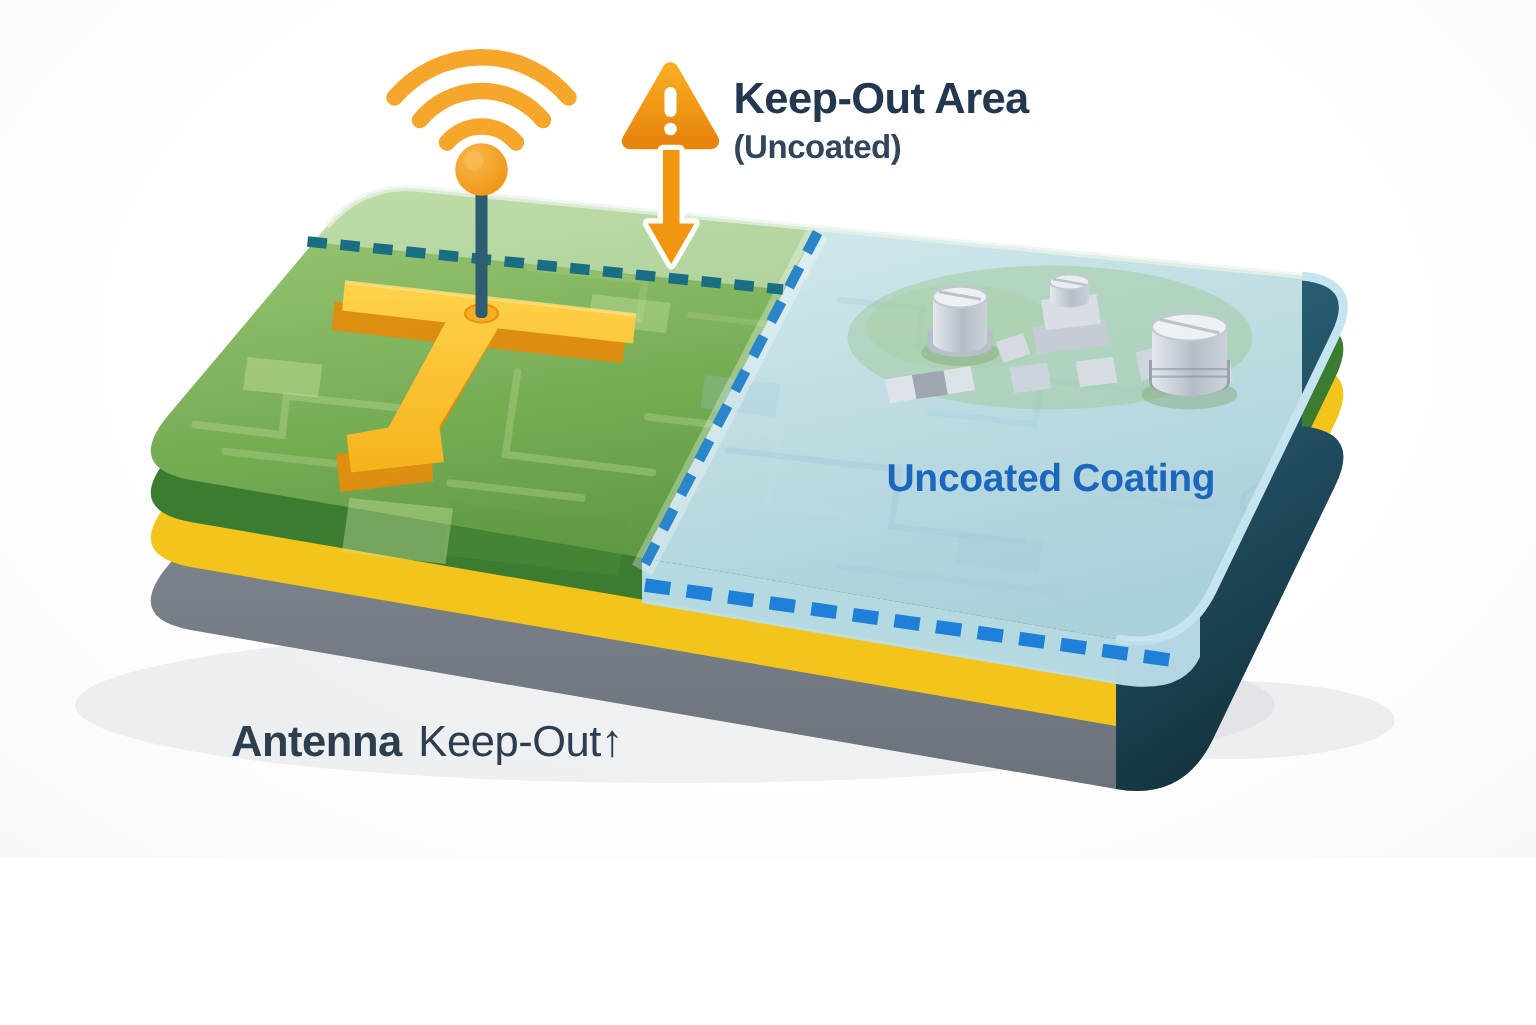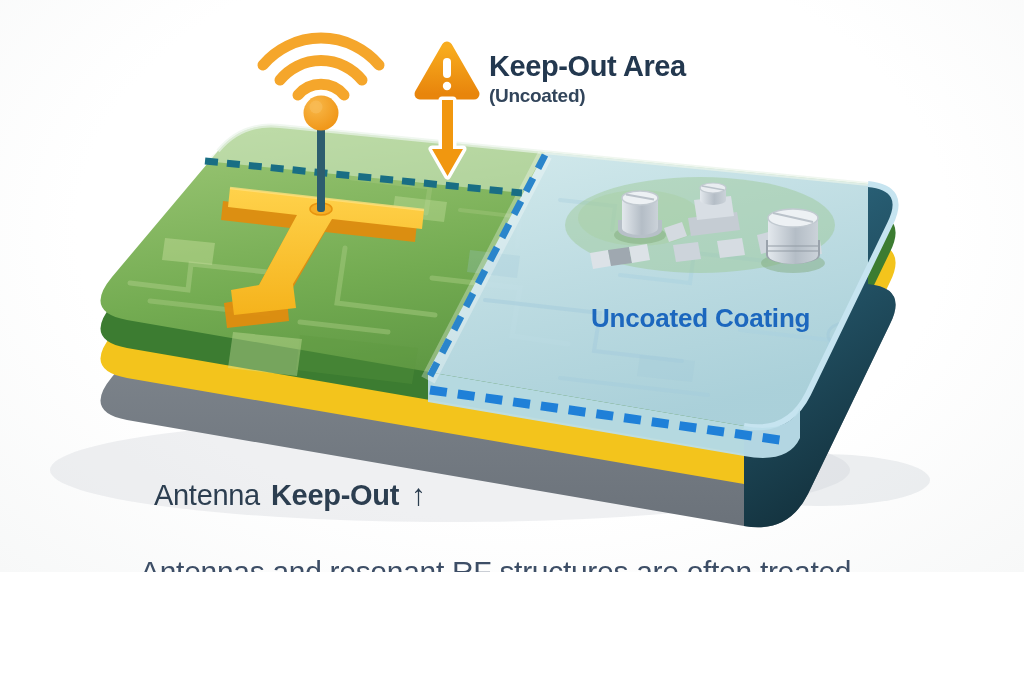--- a/index.html
+++ b/index.html
@@ -12,34 +12,34 @@
   }
   .stage svg{position:absolute;left:0;top:0;}
   .txt{position:absolute;white-space:nowrap;}
   .keepout-title{
     left:489px;top:50px;
     font-size:29px;font-weight:700;letter-spacing:-0.4px;
     color:#23384F;
   }
   .keepout-sub{
     left:489px;top:85px;
-    font-size:19px;font-weight:600;letter-spacing:-0.3px;
+    font-size:22px;font-weight:600;letter-spacing:-0.3px;
     color:#32455B;
   }
   .coating-label{
     left:591px;top:303px;
     font-size:26px;font-weight:700;letter-spacing:-0.2px;
     color:#1C67BE;
   }
   .antenna-label{
     left:154px;top:478px;
     font-size:29px;color:#2C3E50;letter-spacing:-0.3px;
   }
-  .antenna-label .w1{font-weight:400;margin-right:11px;}
-  .antenna-label .w2{font-weight:700;margin-right:12px;}
+  .antenna-label .w1{font-weight:700;margin-right:11px;}
+  .antenna-label .w2{font-weight:400;margin-right:0;}
   .antenna-label .arr{font-weight:700;font-size:30px;}
   .caption{
     left:140px;top:550px;
     font-size:30px;font-weight:400;color:#3D4E66;
     line-height:43px;letter-spacing:-0.3px;
   }
 </style>
 </head>
 <body>
 
@@ -215,15 +215,14 @@
 
   <div class="txt keepout-title">Keep-Out Area</div>
   <div class="txt keepout-sub">(Uncoated)</div>
   <div class="txt coating-label">Uncoated Coating</div>
 
   <div class="txt antenna-label">
     <span class="w1">Antenna</span><span class="w2">Keep-Out</span><span class="arr">↑</span>
   </div>
 
   <div class="txt caption">
-    <div>Antennas and resonant RF structures are often treated</div>
   </div>
 </div>
 
 </body></html>

